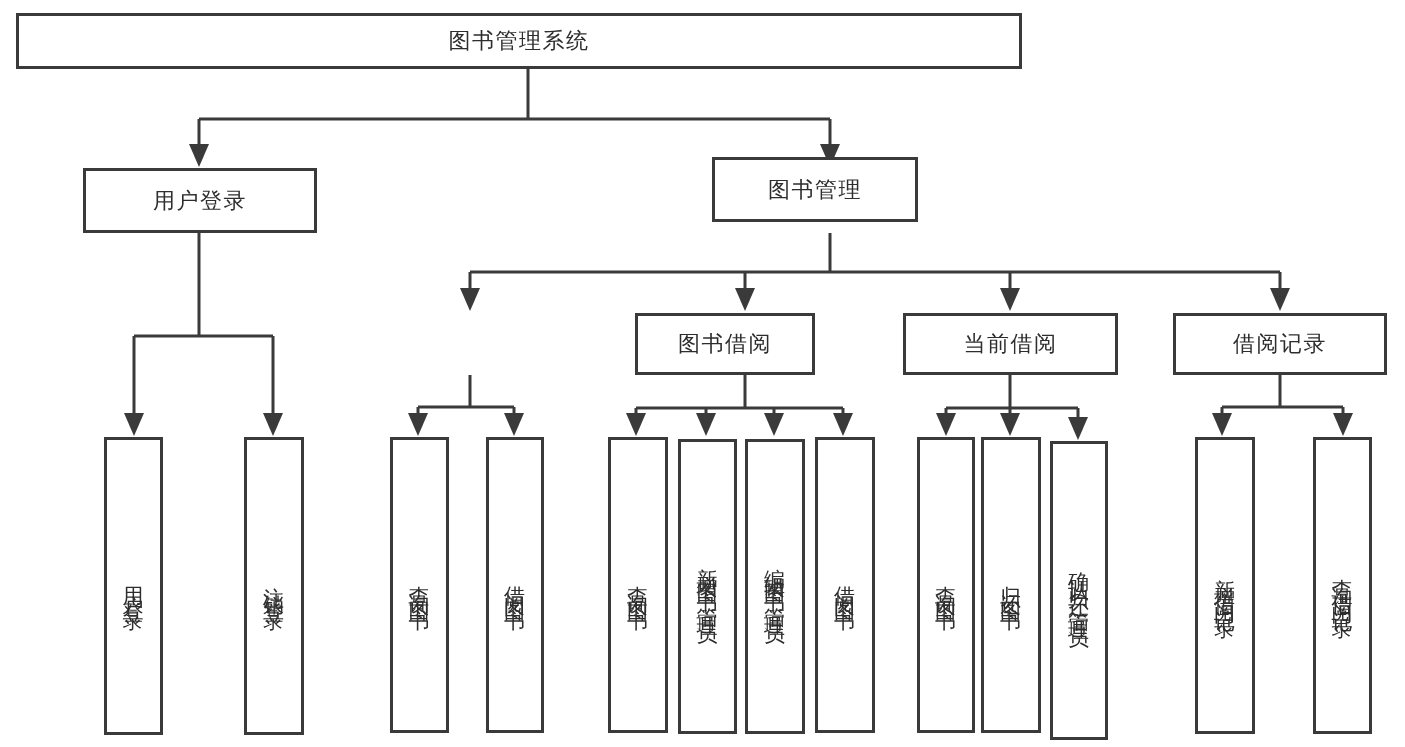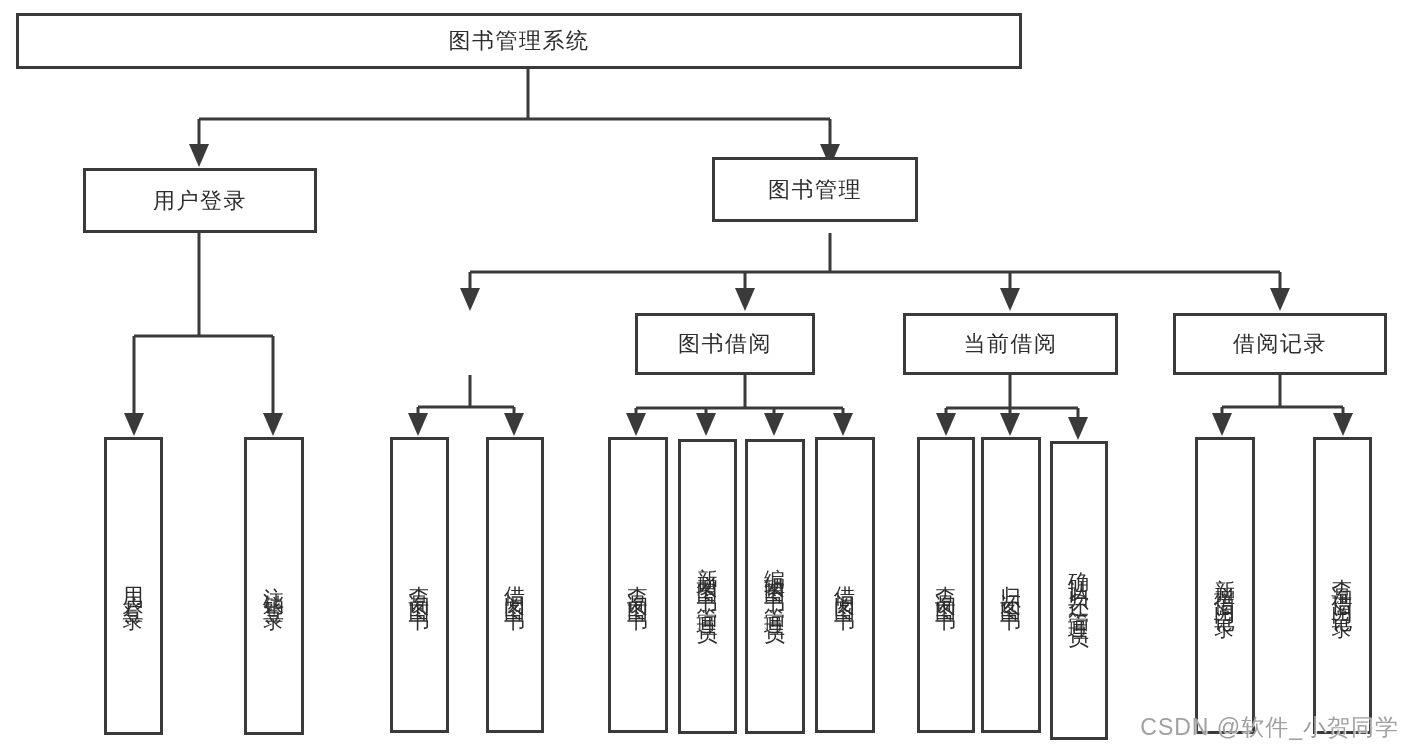--- a/index.html
+++ b/index.html
@@ -140,15 +140,14 @@
     <span class="lbl">确认归还（管理员）</span>
   </div>
 
   <div class="box v n-br-add">
     <span class="lbl">新增借阅记录</span>
   </div>
   <div class="box v n-br-query">
     <span class="lbl">查询借阅记录</span>
   </div>
 
-  <div class="watermark">CSDN @软件_小贺同学</div>
 
 </div>
 
 </body></html>

